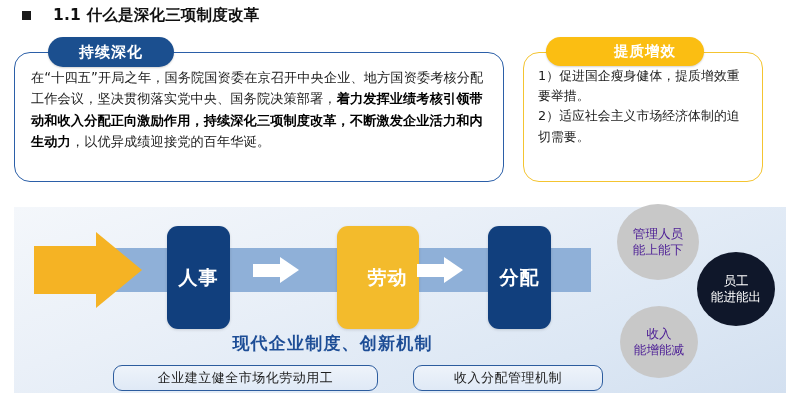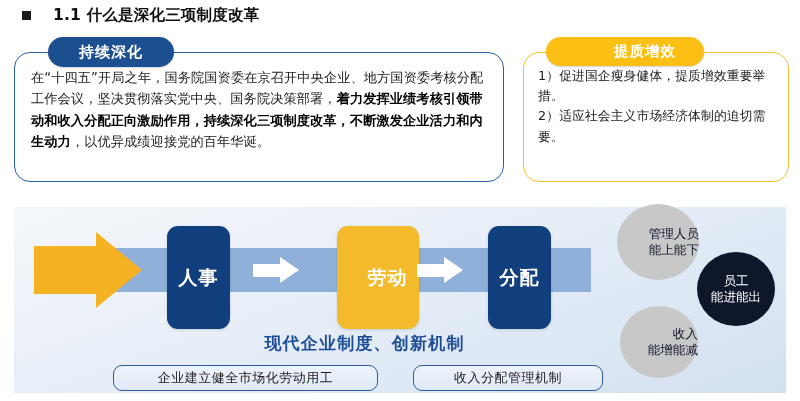--- a/index.html
+++ b/index.html
@@ -25,21 +25,21 @@
 
   
   .card{
     position:absolute;background:#ffffff;border-radius:16px;box-sizing:border-box;
   }
   .card-left{
     left:14px;top:52px;width:490px;height:130px;
     border:1.6px solid #2b5fa8;
   }
   .card-right{
-    left:523px;top:52px;width:266px;height:130px;
+    left:523px;top:52px;width:240px;height:130px;
     border:1.6px solid #f4c430;
   }
   .card-body{
     padding:14px 14px 0 16px;
     font-size:13.2px;line-height:1.62;color:#1b1b1b;
     letter-spacing:0.1px;
   }
   .card-right .card-body{padding:13px 10px 0 14px;font-size:12.8px;line-height:1.58;}
   .card-body b{font-weight:bold;color:#000;}
 
@@ -108,21 +108,21 @@
   .arrow-sm .h{
     position:absolute;left:27px;top:0;width:0;height:0;
     border-top:13px solid transparent;border-bottom:13px solid transparent;
     border-left:19px solid #ffffff;
   }
   .arrow-a{left:253px;}
   .arrow-b{left:417px;}
 
   
   .flow-heading{
-    position:absolute;left:122px;top:332px;width:485px;
+    position:absolute;left:90px;top:332px;width:485px;
     text-align:center;font-size:17px;font-weight:bold;color:#1d4d96;
     letter-spacing:1.2px;
   }
 
   
   .pill{
     position:absolute;top:365px;height:26px;box-sizing:border-box;
     border:1.4px solid #2c5c9e;border-radius:9px;
     background:linear-gradient(180deg,#eef3fa 0%,#dfe9f6 100%);
     display:flex;align-items:center;justify-content:center;
@@ -130,21 +130,21 @@
   }
   .pill-1{left:113px;width:265px;}
   .pill-2{left:413px;width:190px;}
 
   
   .circle{
     position:absolute;border-radius:50%;
     display:flex;flex-direction:column;align-items:center;justify-content:center;
     text-align:center;line-height:1.24;
   }
-  .circle-gray{background:#c8c8c8;color:#0f172a;align-items:flex-end;}
+  .circle-gray{background:#c8c8c8;color:#4c1d95;}
   .circle-amber{background:#0f172a;color:#ffffff;}
   .circle-mgmt{left:617px;top:204px;width:82px;height:76px;font-size:12.6px;}
   .circle-staff{left:697px;top:252px;width:78px;height:74px;font-size:12.6px;}
   .circle-income{left:620px;top:306px;width:78px;height:72px;font-size:12.6px;}
   .circle .ln{display:block;white-space:nowrap;}
 </style>
 </head>
 <body>
 
 <div class="slide">

